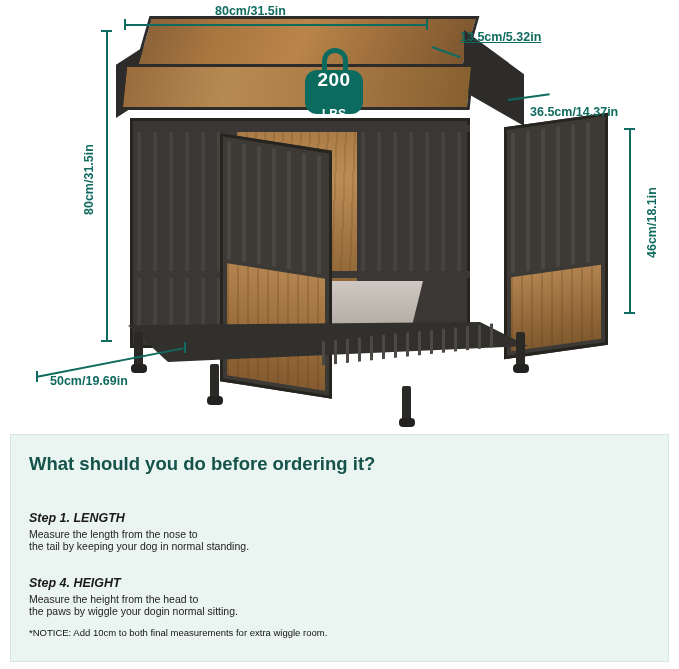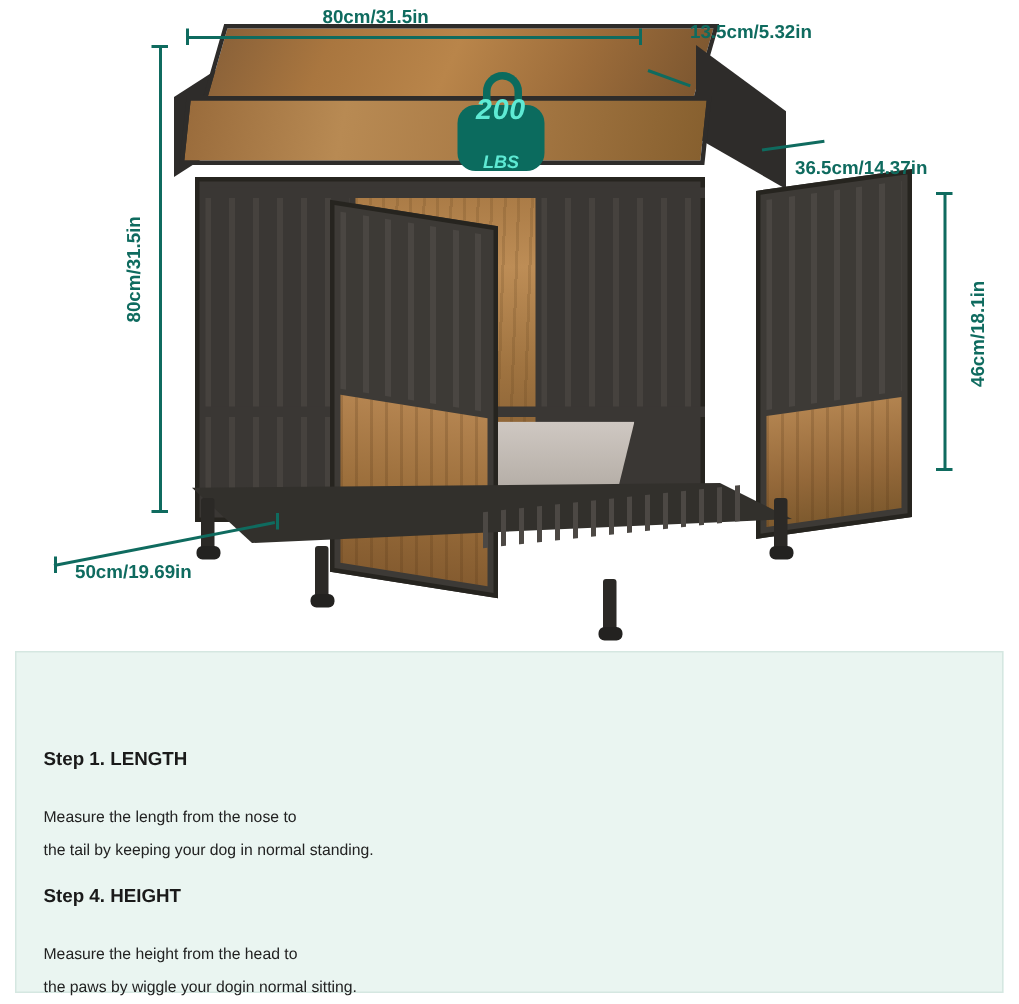--- a/index.html
+++ b/index.html
@@ -134,22 +134,22 @@
   
   .badge{
     position:absolute;left:193px;top:34px;width:60px;height:62px;text-align:center;
   }
   .badge .handle{
     width:26px;height:26px;margin:0 auto;border:5px solid #0b6b5e;border-bottom:none;
     border-radius:14px 14px 0 0;box-sizing:border-box;
   }
   .badge .pill{
     margin-top:-4px;width:58px;height:44px;background:#0b6b5e;border-radius:12px;
-    color:#5eead4;font-weight:bold;line-height:1;
-    display:flex;flex-direction:column;align-items:center;justify-content:flex-end;font-style:italic;
+    color:#ffffff;font-weight:bold;line-height:1;
+    display:flex;flex-direction:column;align-items:center;justify-content:space-between;
   }
   .badge .pill .n{font-size:19px;letter-spacing:.5px;}
   .badge .pill .u{font-size:12px;margin-top:19px;}
 
   
   .dim{position:absolute;color:#0f6b5f;font-size:12.5px;font-weight:bold;white-space:nowrap;}
   .line-h{position:absolute;height:2px;background:#0f6b5f;}
   .line-v{position:absolute;width:2px;background:#0f6b5f;}
   .tick-v{position:absolute;width:2px;height:11px;background:#0f6b5f;}
   .tick-h{position:absolute;height:2px;width:11px;background:#0f6b5f;}
@@ -157,22 +157,22 @@
 
   
   .info{
     position:absolute;left:10px;top:434px;width:659px;height:228px;
     background:#eaf5f1;border:1px solid #d5e7e1;box-sizing:border-box;
   }
   .info h2{
     margin:0;padding:18px 0 0 18px;color:#14524a;font-size:18.5px;font-weight:bold;
   }
   .steps{position:absolute;left:18px;top:52px;width:330px;color:#1a1a1a;}
-  .step-title{font-size:12.5px;font-weight:bold;margin-top:12px;}
-  .step-body{font-size:10.5px;line-height:22px;margin-top:21px;color:#222;}
+  .step-title{font-size:12.5px;font-weight:bold;margin-top:24px;font-style:italic;}
+  .step-body{font-size:10.5px;line-height:12px;margin-top:3px;color:#222;}
   .notice{font-size:9.5px;margin-top:10px;color:#111;}
 </style>
 </head>
 <body>
 
 <div class="product-panel">
 
   <div class="crate">
 
     <div class="roof-edge"></div>
@@ -220,21 +220,21 @@
       </div>
     </div>
   </div>
 
   <div class="line-h" style="left:124px;top:24px;width:304px;"></div>
   <div class="tick-v" style="left:124px;top:19px;"></div>
   <div class="tick-v" style="left:426px;top:19px;"></div>
   <div class="dim" style="left:215px;top:4px;">80cm/31.5in</div>
 
   <div class="line-h" style="left:432px;top:46px;width:30px;transform:rotate(20deg);transform-origin:left center;"></div>
-  <div class="dim" style="left:460px;top:14px;">13.5cm/5.32in</div>
+  <div class="dim" style="left:460px;top:30px;text-decoration:underline;">13.5cm/5.32in</div>
 
   <div class="line-h" style="left:508px;top:99px;width:42px;transform:rotate(-8deg);transform-origin:left center;"></div>
   <div class="dim" style="left:530px;top:105px;">36.5cm/14.37in</div>
 
   <div class="line-v" style="left:106px;top:30px;height:312px;"></div>
   <div class="tick-h" style="left:101px;top:30px;"></div>
   <div class="tick-h" style="left:101px;top:340px;"></div>
   <div class="dim rot" style="left:82px;top:215px;">80cm/31.5in</div>
 
   <div class="line-v" style="left:629px;top:128px;height:186px;"></div>
@@ -242,20 +242,21 @@
   <div class="tick-h" style="left:624px;top:312px;"></div>
   <div class="dim rot" style="left:645px;top:258px;">46cm/18.1in</div>
 
   <div class="line-h" style="left:36px;top:376px;width:150px;transform:rotate(-11deg);transform-origin:left center;"></div>
   <div class="tick-v" style="left:36px;top:371px;"></div>
   <div class="tick-v" style="left:184px;top:342px;"></div>
   <div class="dim" style="left:50px;top:374px;">50cm/19.69in</div>
 </div>
 
 <div class="info">
+  <h2>What should you do before ordering it?</h2>
 
   <div class="steps">
     <div>
       <div class="step-title">Step 1. LENGTH</div>
       <div class="step-body" style="white-space:pre-line">Measure the length from the nose to
 the tail by keeping your dog in normal standing.</div>
     </div>
     <div>
       <div class="step-title">Step 4. HEIGHT</div>
       <div class="step-body" style="white-space:pre-line">Measure the height from the head to

